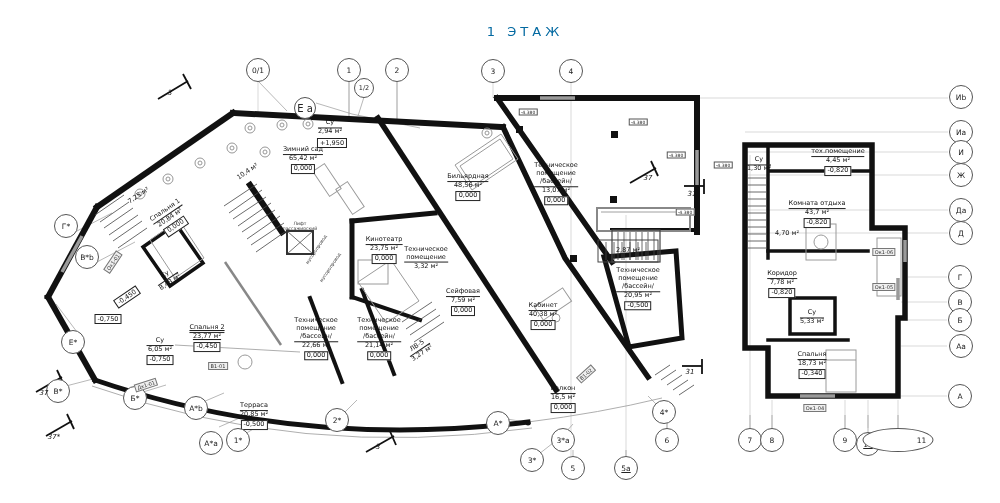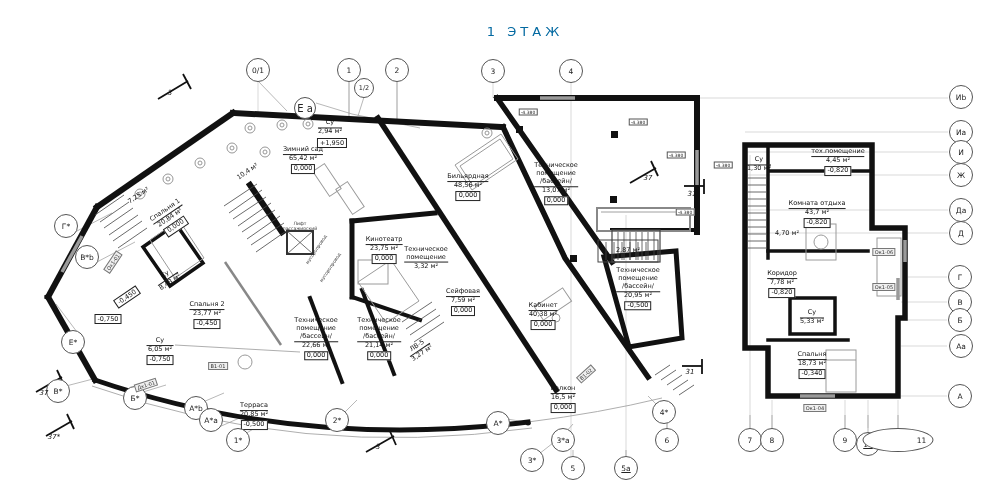--- a/index.html
+++ b/index.html
@@ -286,21 +286,21 @@
         <div class="rarea">10,4 м²</div>
       </div>
       <div class="room" style="left: 139px; top: 196px; transform: translate(-50%, -50%) rotate(-34deg); position: absolute;">
         <div class="rarea">7,25 м²</div>
       </div>
       <div class="room" style="left: 171px; top: 219px; transform: translate(-50%, -50%) rotate(-34deg); position: absolute;"><div class="rname">Спальня 1</div><div class="rarea">20,84 м²</div><div class="rlevel">0,000</div></div>
       <div class="room" style="left: 168px; top: 279px; transform: translate(-50%, -50%) rotate(-34deg); position: absolute;">
         <div class="rname">Су</div>
         <div class="rarea">8,43 м²</div>
       </div>
-      <div class="room" style="left: 207px; top: 315px; transform: translate(-50%, -50%); position: absolute;"><div class="rname">Спальня 2</div><div class="rarea">23,77 м²</div><div class="rlevel">-0,450</div></div>
+      <div class="room" style="left: 207px; top: 338px; transform: translate(-50%, -50%); position: absolute; text-decoration: underline;"><div class="rname">Спальня 2</div><div class="rarea">23,77 м²</div><div class="rlevel">-0,450</div></div>
       <div class="room" style="left: 160px; top: 351px; transform: translate(-50%, -50%); position: absolute;"><div class="rname">Су</div><div class="rarea">6,05 м²</div><div class="rlevel">-0,750</div></div>
       <div class="room" style="left: 254px; top: 369px; transform: translate(-50%, -50%); position: absolute; margin-top: 47px;"><div class="rname">Терраса</div><div class="rarea">20,85 м²</div><div class="rlevel">-0,500</div></div>
       <div class="room" style="left: 316px; top: 339px; transform: translate(-50%, -50%); position: absolute;"><div class="rname">Техническое
 помещение
 /бассейн/</div><div class="rarea">22,66 м²</div><div class="rlevel">0,000</div></div>
       <div class="room" style="left: 379px; top: 339px; transform: translate(-50%, -50%); position: absolute;"><div class="rname">Техническое
 помещение
 /бассейн/</div><div class="rarea">21,14 м²</div><div class="rlevel">0,000</div></div>
       <div class="room" style="left: 420px; top: 350px; transform: translate(-50%, -50%) rotate(-34deg); position: absolute;">
         <div class="rname">ЛВ-5</div>
@@ -364,21 +364,21 @@
       <div class="bubble" style="width: 22px; height: 22px; left: 960px; top: 302px; transform: translate(-50%, -50%); position: absolute;">В</div>
       <div class="bubble" style="width: 22px; height: 22px; left: 960px; top: 320px; transform: translate(-50%, -50%); position: absolute;">Б</div>
       <div class="bubble" style="width: 22px; height: 22px; left: 961px; top: 346px; transform: translate(-50%, -50%); position: absolute;">Аа</div>
       <div class="bubble" style="width: 22px; height: 22px; left: 960px; top: 396px; transform: translate(-50%, -50%); position: absolute;">А</div>
       <div class="bubble" style="width: 22px; height: 22px; left: 66px; top: 226px; transform: translate(-50%, -50%); position: absolute;">Г*</div>
       <div class="bubble" style="width: 22px; height: 22px; left: 87px; top: 257px; transform: translate(-50%, -50%); position: absolute;">В*b</div>
       <div class="bubble" style="width: 22px; height: 22px; left: 73px; top: 342px; transform: translate(-50%, -50%); position: absolute;">Е*</div>
       <div class="bubble" style="width: 22px; height: 22px; left: 58px; top: 391px; transform: translate(-50%, -50%); position: absolute;">В*</div>
       <div class="bubble" style="width: 22px; height: 22px; left: 135px; top: 398px; transform: translate(-50%, -50%); position: absolute;">Б*</div>
       <div class="bubble" style="width: 22px; height: 22px; left: 196px; top: 408px; transform: translate(-50%, -50%); position: absolute;">А*b</div>
-      <div class="bubble" style="width: 22px; height: 22px; left: 211px; top: 420px; transform: translate(-50%, -50%); position: absolute;">А*а</div>
+      <div class="bubble" style="width: 22px; height: 22px; left: 211px; top: 443px; transform: translate(-50%, -50%); position: absolute;">А*а</div>
       <div class="bubble" style="width: 22px; height: 22px; left: 238px; top: 440px; transform: translate(-50%, -50%); position: absolute;">1*</div>
       <div class="bubble" style="width: 22px; height: 22px; left: 337px; top: 420px; transform: translate(-50%, -50%); position: absolute;">2*</div>
       <div class="bubble" style="width: 22px; height: 22px; left: 498px; top: 423px; transform: translate(-50%, -50%); position: absolute;">А*</div>
       <div class="bubble" style="width: 22px; height: 22px; left: 532px; top: 460px; transform: translate(-50%, -50%); position: absolute;">3*</div>
       <div class="bubble" style="width: 22px; height: 22px; left: 563px; top: 440px; transform: translate(-50%, -50%); position: absolute;">3*а</div>
       <div class="bubble" style="width: 22px; height: 22px; left: 573px; top: 468px; transform: translate(-50%, -50%); position: absolute;">5</div>
       <div class="bubble" style="width: 22px; height: 22px; left: 626px; top: 468px; transform: translate(-50%, -50%); position: absolute; text-decoration: underline;">5а</div>
       <div class="bubble" style="width: 22px; height: 22px; left: 664px; top: 412px; transform: translate(-50%, -50%); position: absolute;">4*</div>
       <div class="bubble" style="width: 22px; height: 22px; left: 667px; top: 440px; transform: translate(-50%, -50%); position: absolute;">6</div>
       <div class="bubble" style="width: 22px; height: 22px; left: 750px; top: 440px; transform: translate(-50%, -50%); position: absolute;">7</div>

